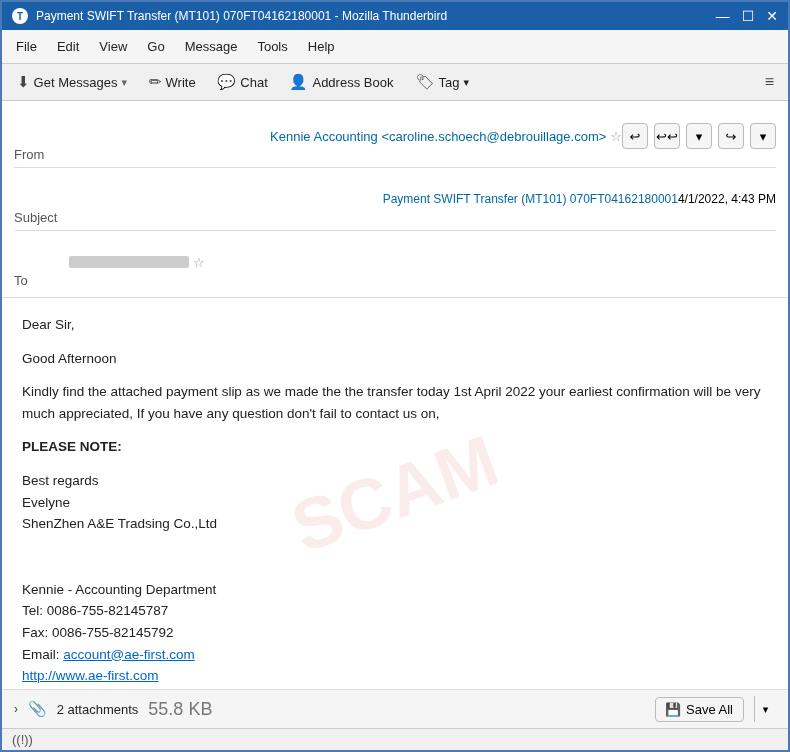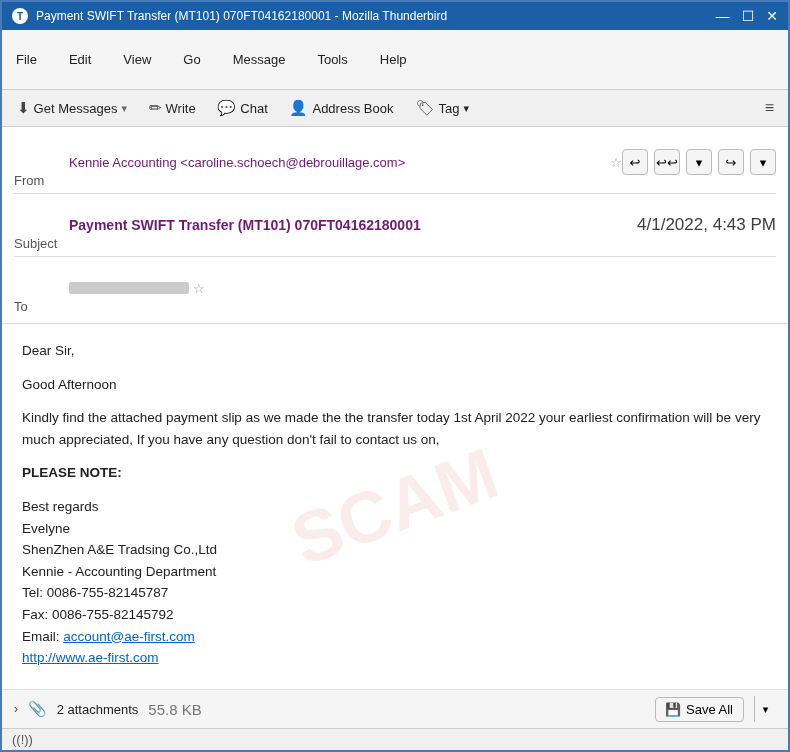--- a/index.html
+++ b/index.html
@@ -47,22 +47,22 @@
       color: white; font-size: 14px; cursor: pointer; user-select: none;
       line-height: 1;
     }
 
     
     .menu-bar {
       background: #f5f5f5;
       border-bottom: 1px solid #ccc;
       display: flex;
       align-items: center;
-      padding: 19px 6px;
-      gap: 16px;
+      padding: 6px 6px;
+      gap: 4px;
       flex-shrink: 0;
     }
     .menu-item {
       padding: 3px 8px;
       font-size: 13px;
       cursor: pointer;
       border-radius: 3px;
       color: #222;
     }
 
@@ -115,42 +115,43 @@
     }
     .email-header-label {
       color: #555;
       width: 55px;
       flex-shrink: 0;
       font-size: 13px;
       margin-top: 37px;
     }
     .email-header-value {
       flex: 1;
-      color: #701a75;
+      color: #0369a1;
+      text-align: right;
     }
     .email-header-value.subject-val {
-      font-weight: bold;
-      font-size: 14px;
+      font-weight: normal;
+      font-size: 12px;
     }
     .email-header-actions {
       display: flex;
       align-items: center;
       gap: 6px;
     }
     .header-action-btn {
       width: 26px; height: 26px;
       display: flex; align-items: center; justify-content: center;
       border: 1px solid #bbb;
       border-radius: 4px;
       cursor: pointer;
       background: #f5f5f5;
       font-size: 13px;
     }
     .star-icon { color: #999; cursor: pointer; font-size: 13px; margin-left: 4px; }
-    .date-text { color: #404040; font-size: 17px; margin-left: 8px; }
+    .date-text { color: #000000; font-size: 12px; }
     .to-redacted {
       display: inline-block;
       width: 120px;
       height: 12px;
       background: #ccc;
       border-radius: 2px;
       vertical-align: middle;
     }
     .separator-row {
       height: 1px;
@@ -207,21 +208,21 @@
       gap: 10px;
       flex-shrink: 0;
     }
     .attach-chevron {
       cursor: pointer;
       font-size: 12px;
       color: #444;
     }
     .attach-icon { font-size: 15px; color: #555; }
     .attach-text { font-size: 13px; color: #222; }
-    .attach-size { font-size: 15px; color: #777; }
+    .attach-size { font-size: 18px; color: #777; }
     .attach-spacer { flex: 1; }
     .save-all-btn {
       display: flex;
       align-items: center;
       gap: 4px;
       padding: 4px 10px;
       border: 1px solid #bbb;
       border-radius: 4px;
       background: #f5f5f5;
       cursor: pointer;
@@ -339,21 +340,21 @@
     <p>Dear Sir,</p>
     <p>Good Afternoon</p>
     <p>Kindly find the attached payment slip as we made the the transfer today 1st April 2022 your earliest confirmation will be very much appreciated, If you have any question don't fail to contact us on,</p>
     <p>
       <span style="font-weight:bold;display:block;">PLEASE NOTE:</span>
     </p>
     <p>
       <span style="display:block;">Best regards</span>
       <span style="display:block;">Evelyne</span>
       <span style="display:block;">ShenZhen A&amp;E Tradsing Co.,Ltd</span>
-      <span style="display:block;">Kennie - Accounting Department</span>
+      <span style="display:block;margin-top:44px;">Kennie - Accounting Department</span>
       <span style="display:block;">Tel: 0086-755-82145787</span>
       <span style="display:block;">Fax: 0086-755-82145792</span>
       <span style="display:block;">
         <span>Email: </span><a class="link">account@ae-first.com</a>
       </span>
       <a class="link" style="display:block;">http://www.ae-first.com</a>
     </p>
   </div>
 </div>
 

